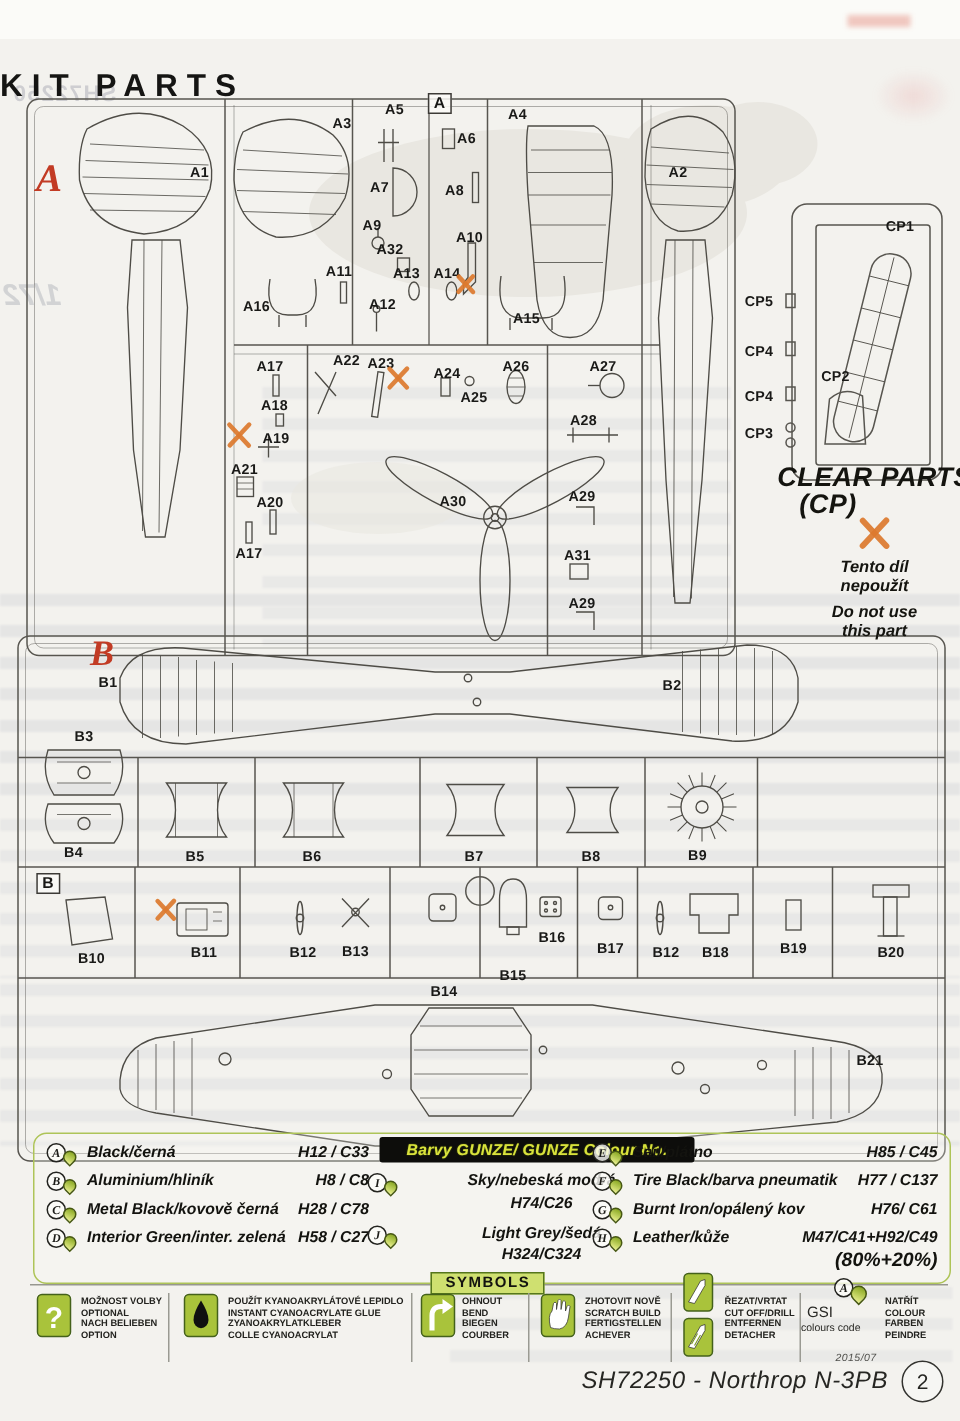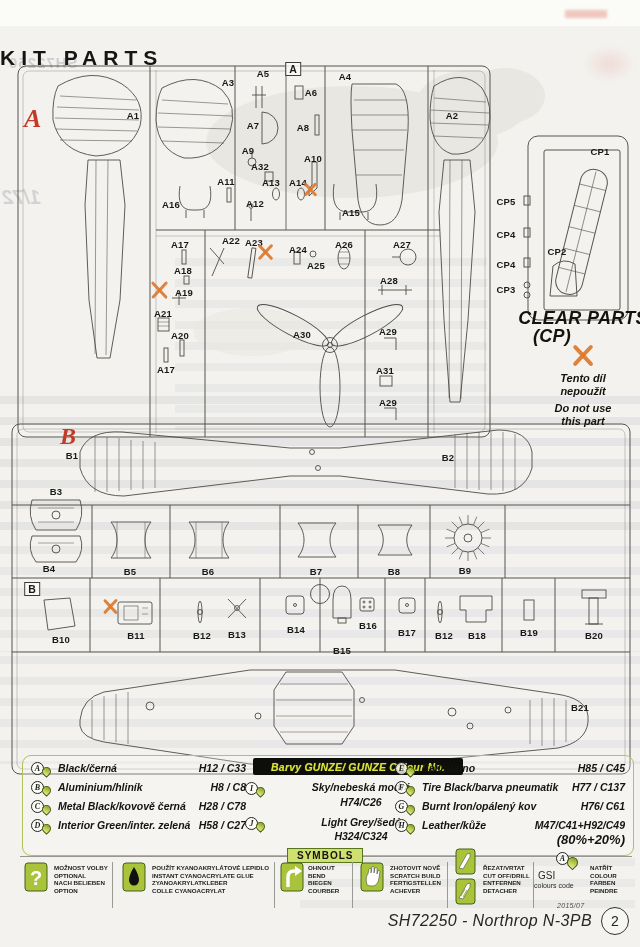--- a/index.html
+++ b/index.html
@@ -314,21 +314,21 @@
 <span class="pl" style="left:49px;top:563px">B4</span>
 <span class="pl" style="left:130px;top:566px">B5</span>
 <span class="pl" style="left:208px;top:566px">B6</span>
 <span class="pl" style="left:316px;top:566px">B7</span>
 <span class="pl" style="left:394px;top:566px">B8</span>
 <span class="pl" style="left:465px;top:565px">B9</span>
 <span class="pl" style="left:61px;top:634px">B10</span>
 <span class="pl" style="left:136px;top:630px">B11</span>
 <span class="pl" style="left:202px;top:630px">B12</span>
 <span class="pl" style="left:237px;top:629px">B13</span>
-<span class="pl" style="left:296px;top:624px">B14</span>
+<span class="pl" style="left:296px;top:656px">B14</span>
 <span class="pl" style="left:342px;top:645px">B15</span>
 <span class="pl" style="left:368px;top:620px">B16</span>
 <span class="pl" style="left:407px;top:627px">B17</span>
 <span class="pl" style="left:444px;top:630px">B12</span>
 <span class="pl" style="left:477px;top:630px">B18</span>
 <span class="pl" style="left:529px;top:627px">B19</span>
 <span class="pl" style="left:594px;top:630px">B20</span>
 <span class="pl" style="left:580px;top:702px">B21</span>
 
 <span class="pl" style="left:600px;top:146px">CP1</span>

